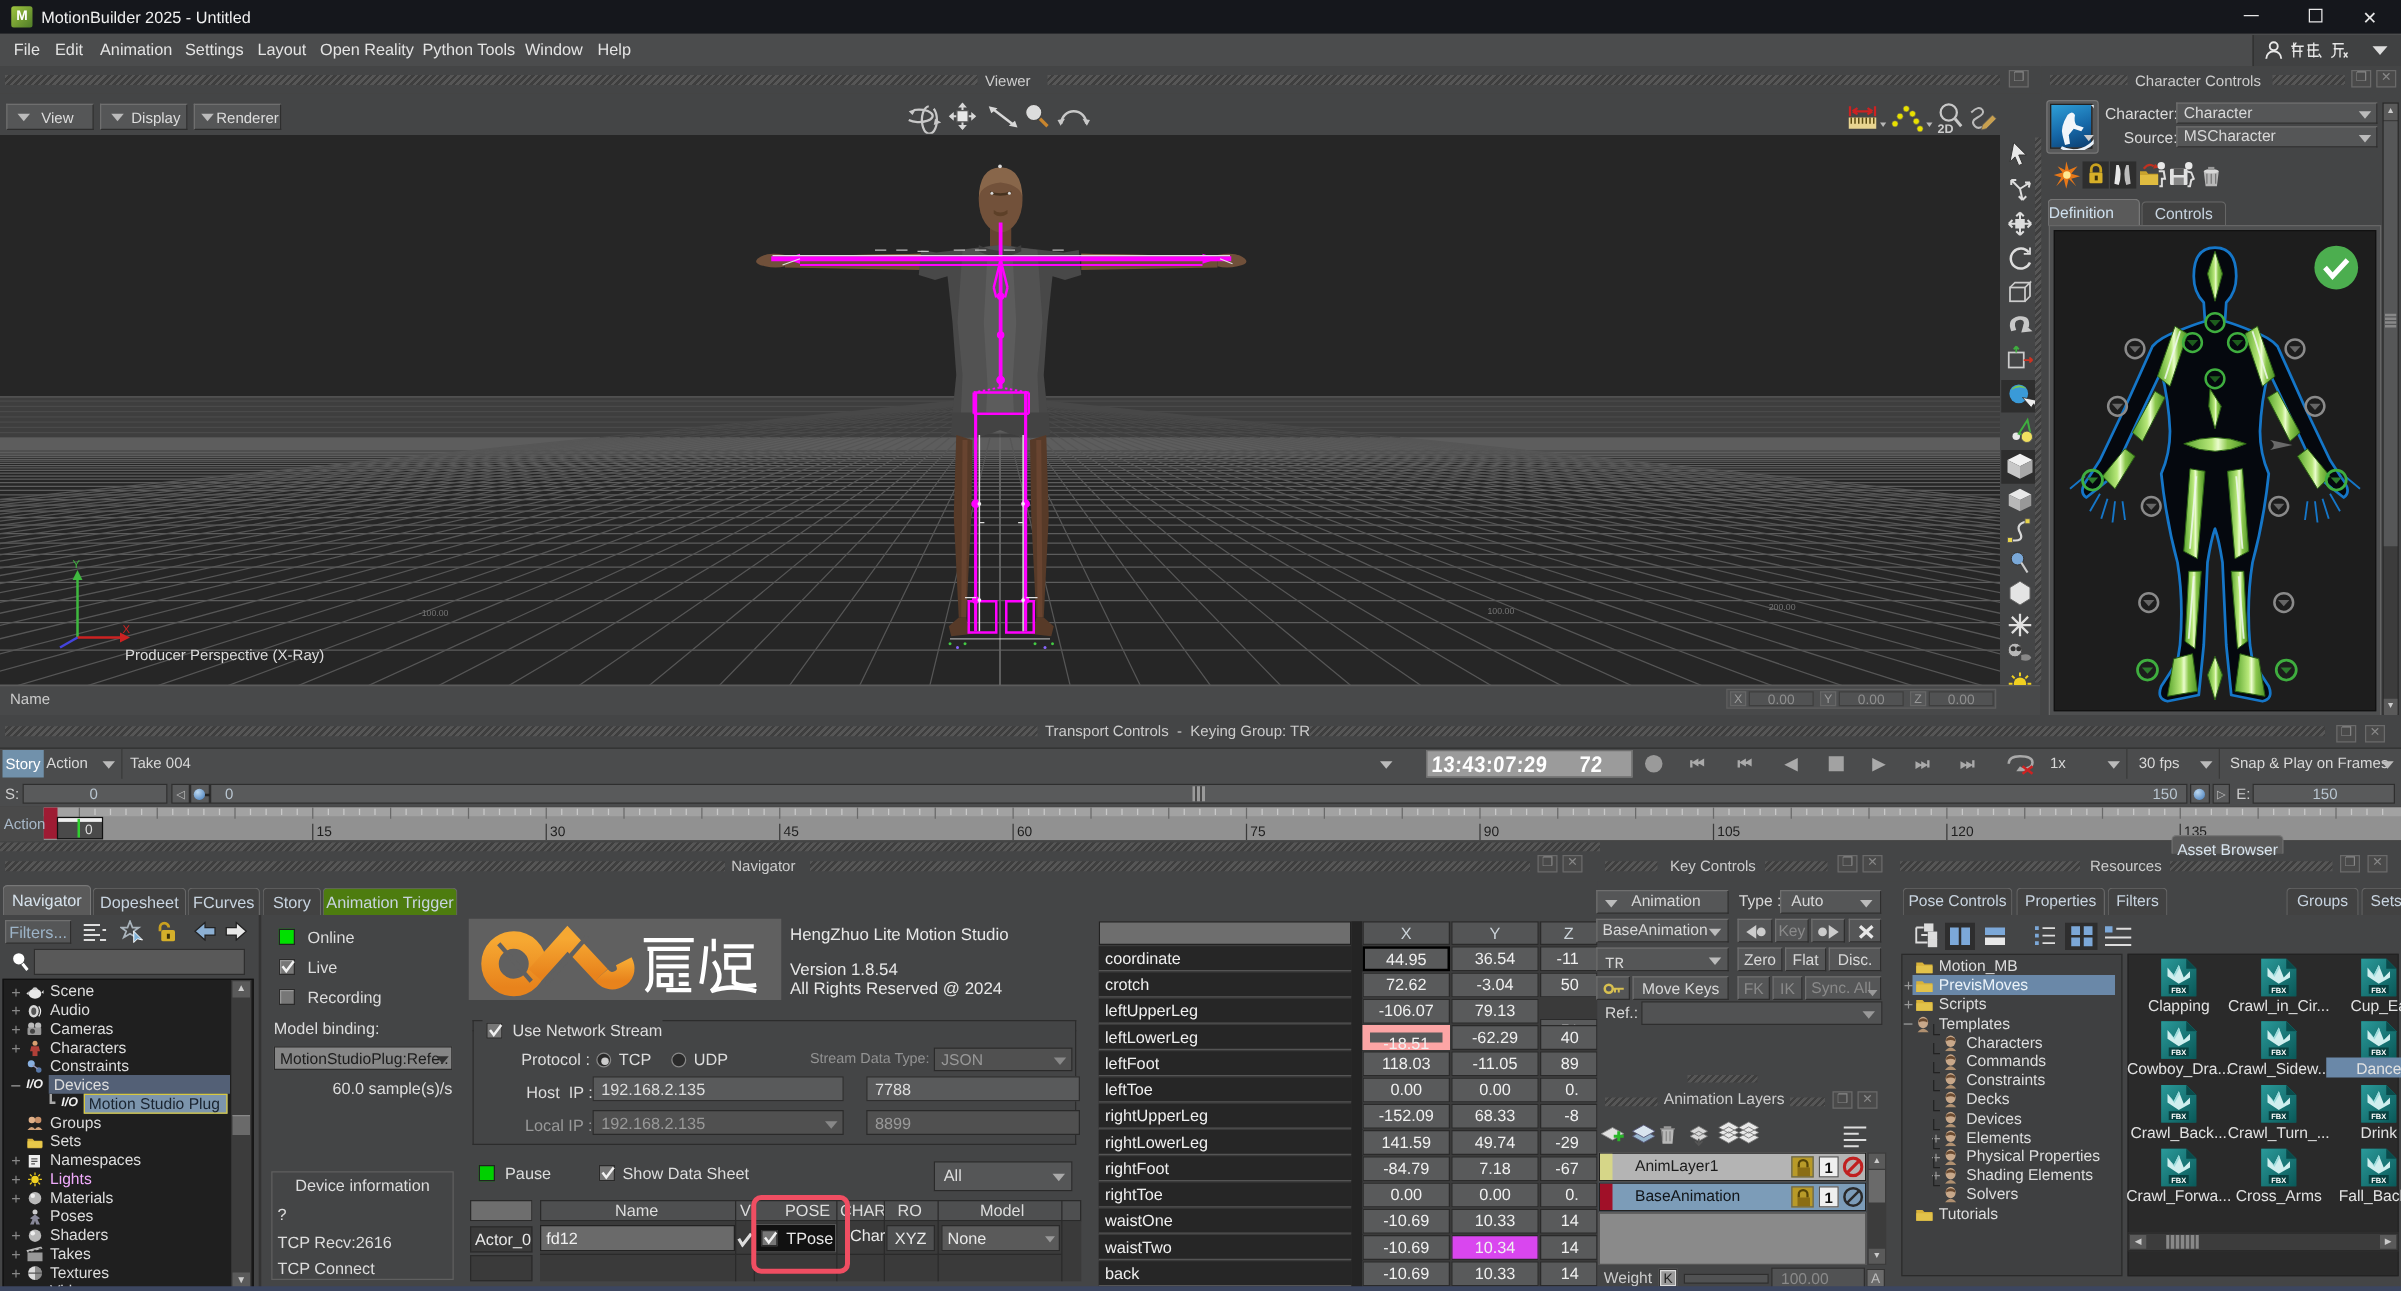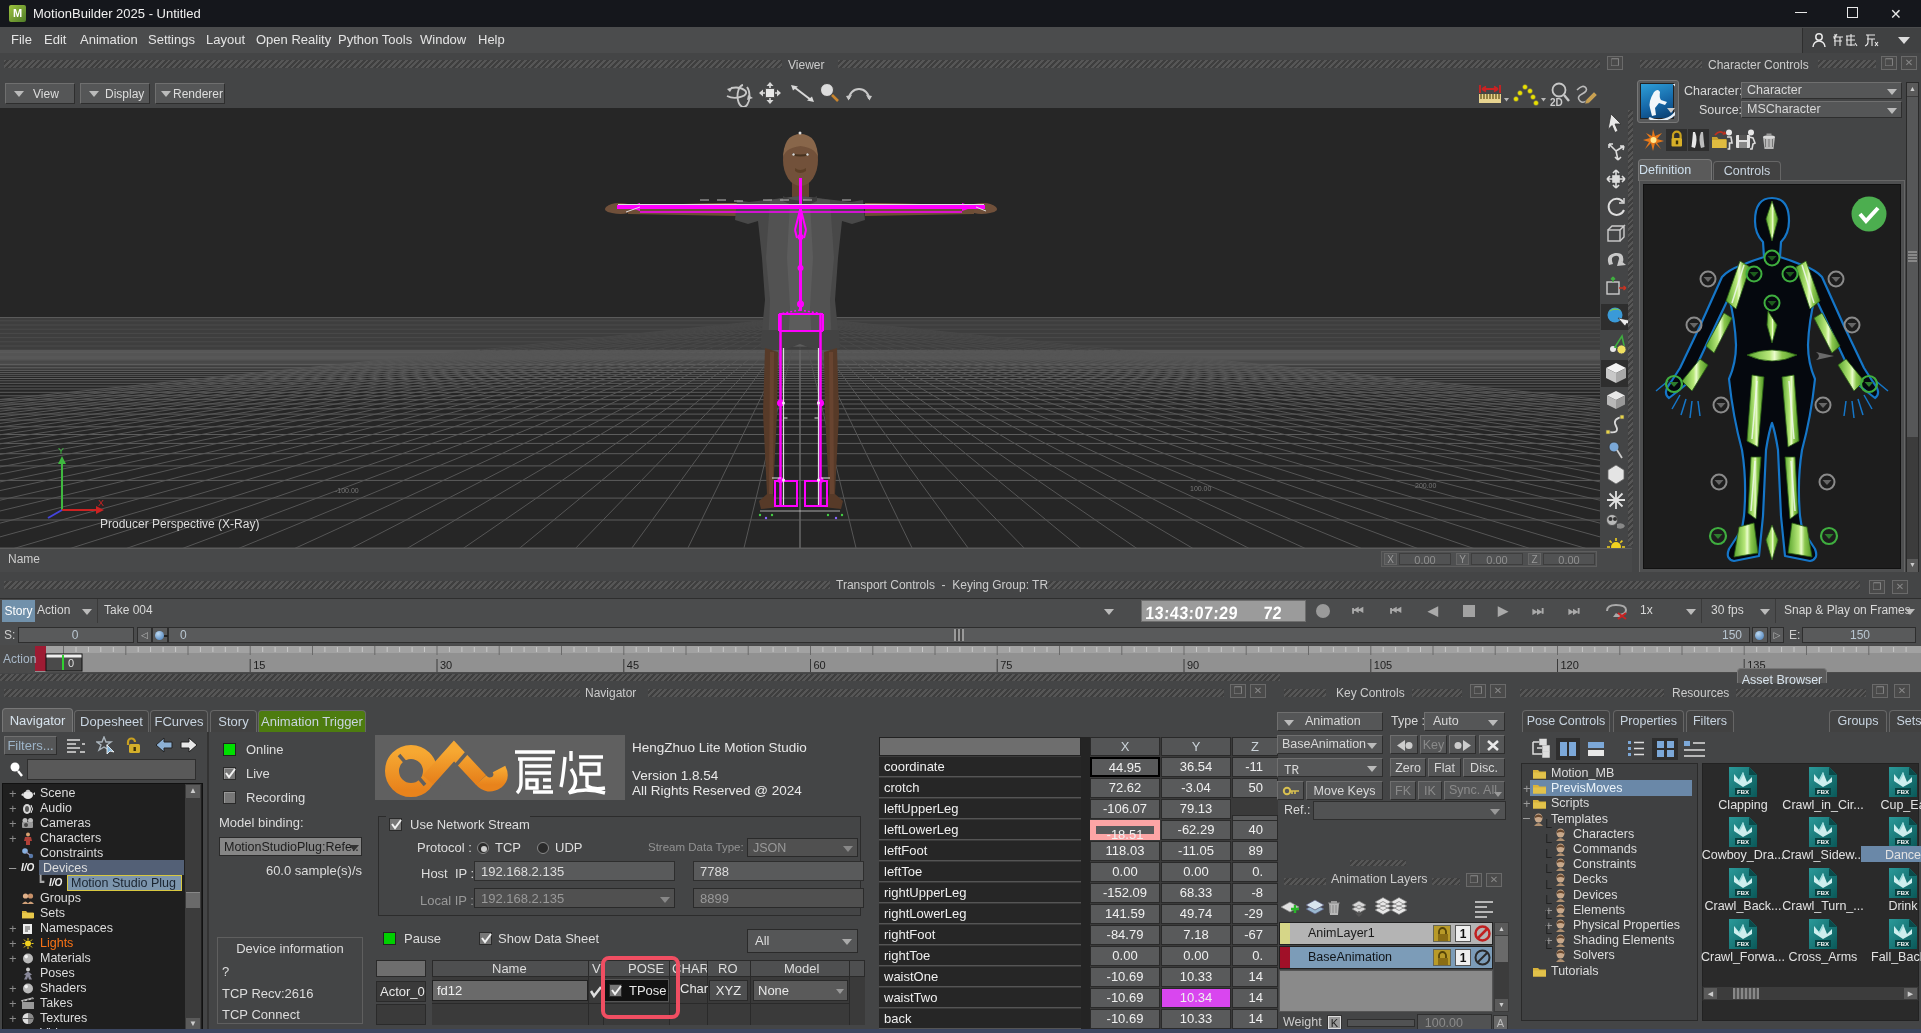--- a/index.html
+++ b/index.html
@@ -735,21 +735,21 @@
         <span style="position:absolute;left:37px;top:0px;color:#ddd;">Namespaces</span>
       </div>
 <div style="position:absolute;left:0;top:152.0px;width:199px;height:15px;font-size:12.5px;color:#ddd;white-space:nowrap;">
         <span style="position:absolute;left:6px;top:0px;color:#888;font-size:13px;">+</span>
         <span style="position:absolute;left:18px;top:1px;"><svg width="14" height="13" style="vertical-align:-2px;">
             <circle cx="7" cy="6.5" r="3" fill="#f0d020"></circle>
             <g stroke="#f0d020" stroke-width="1">
               <path d="M7 1 V3 M7 10 V12 M1.5 6.5 H3.5 M10.5 6.5 H12.5 M3 2.5 L4.4 4 M11 2.5 L9.6 4 M3 10.5 L4.4 9 M11 10.5 L9.6 9"></path>
             </g>
           </svg></span>
-        <span style="position:absolute;left:37px;top:0px;color:#f97316;">Lights</span>
+        <span style="position:absolute;left:37px;top:0px;color:#f0abfc;">Lights</span>
       </div>
 <div style="position:absolute;left:0;top:167.0px;width:199px;height:15px;font-size:12.5px;color:#ddd;white-space:nowrap;">
         <span style="position:absolute;left:6px;top:0px;color:#888;font-size:13px;">+</span>
         <span style="position:absolute;left:18px;top:1px;"><svg width="14" height="13" style="vertical-align:-2px;">
             <circle cx="7" cy="6.5" r="5" fill="#b8b8b8"></circle>
             <circle cx="5.2" cy="4.6" r="1.8" fill="#eee"></circle>
           </svg></span>
         <span style="position:absolute;left:37px;top:0px;color:#ddd;">Materials</span>
       </div>
 <div style="position:absolute;left:0;top:182.0px;width:199px;height:15px;font-size:12.5px;color:#ddd;white-space:nowrap;">

